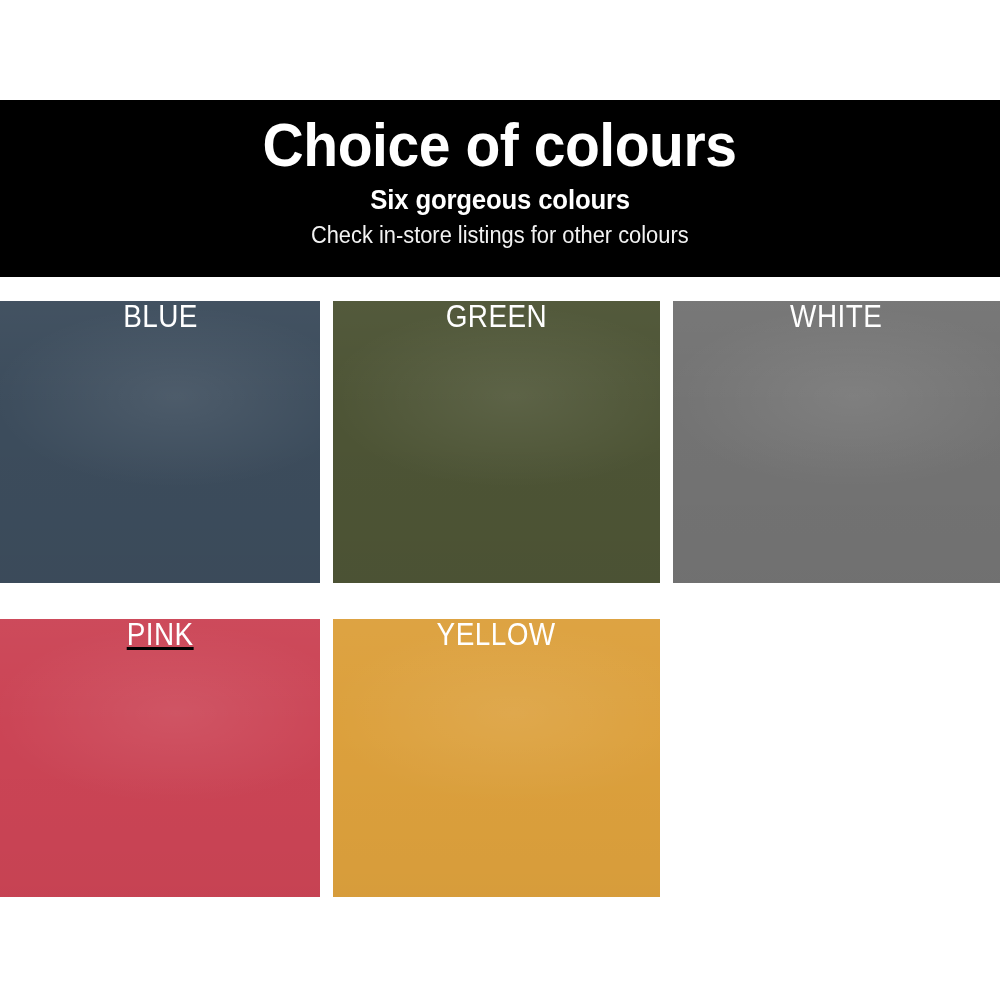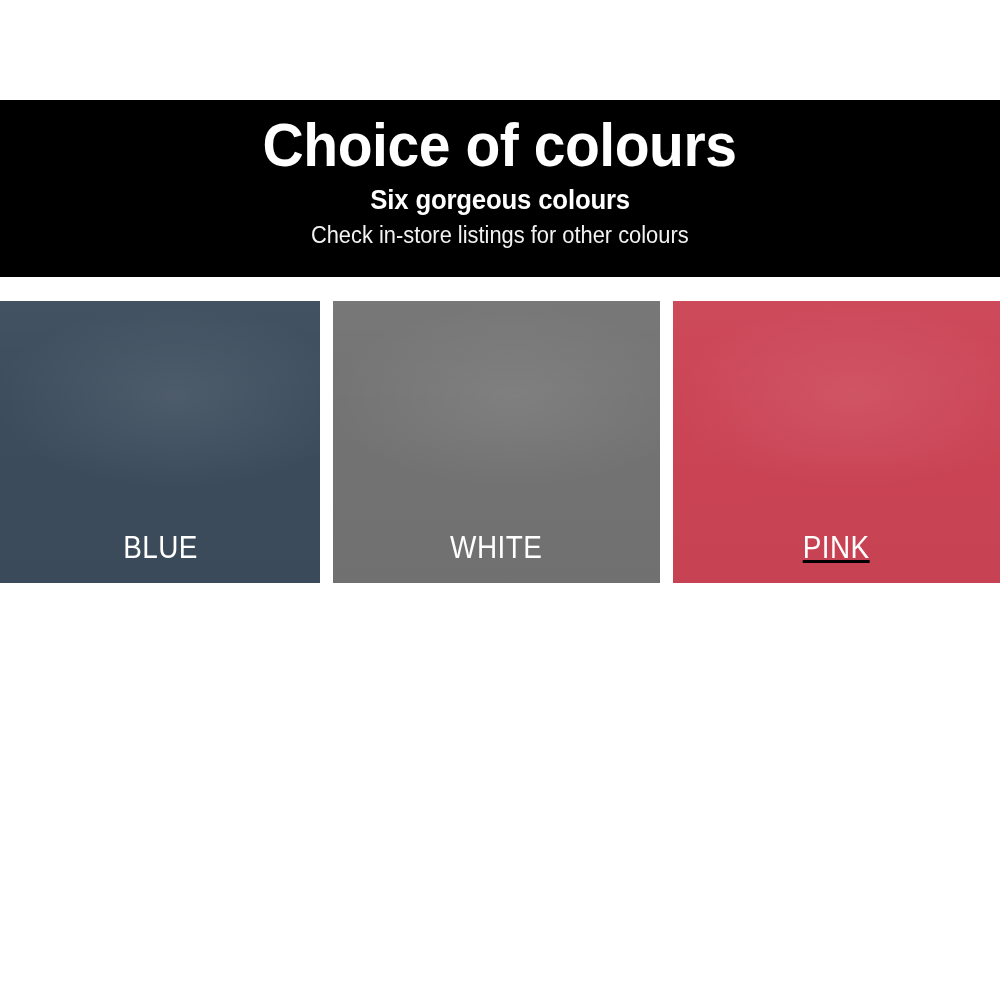--- a/index.html
+++ b/index.html
@@ -101,21 +101,20 @@
     grid-template-rows: 306px 302px;
     column-gap: 13px;
     row-gap: 12px;
     background: #ffffff;
   }
 
   .swatch {
     position: relative;
     overflow: hidden;
     display: flex;
-    align-items: flex-end;
     justify-content: center;
     margin-top: 24px;
   }
 
   
   .swatch::after {
     content: "";
     position: absolute;
     left: 0; top: 0;
     width: 100%;
@@ -163,28 +162,34 @@
     <div class="subhead">Six gorgeous colours</div>
     <div class="tagline">Check in-store listings for other colours</div>
   </div>
 
   <div class="swatch-grid">
 
     <div class="swatch" style="background-color: rgb(60, 76, 92);">
       <span class="swatch-label" style="color: rgb(255, 255, 255);">BLUE</span>
     </div>
 
+    <div class="swatch" style="background-color: rgb(77, 84, 53);">
+      <span class="swatch-label" style="color: rgb(255, 255, 255);">GREEN</span>
+    </div>
 
     <div class="swatch" style="background-color: #737373;">
       <span class="swatch-label" style="color: rgb(255, 255, 255);">WHITE</span>
     </div>
 
 
     <div class="swatch" style="background-color: rgb(203, 68, 85); text-decoration: underline;">
       <span class="swatch-label" style="color: rgb(255, 255, 255);">PINK</span>
     </div>
 
+    <div class="swatch" style="background-color: rgb(220, 160, 60);">
+      <span class="swatch-label" style="color: rgb(255, 255, 255);">YELLOW</span>
+    </div>
 
   </div>
 
   <div class="bottom-margin"></div>
 
 </div>
 
 </body></html>

